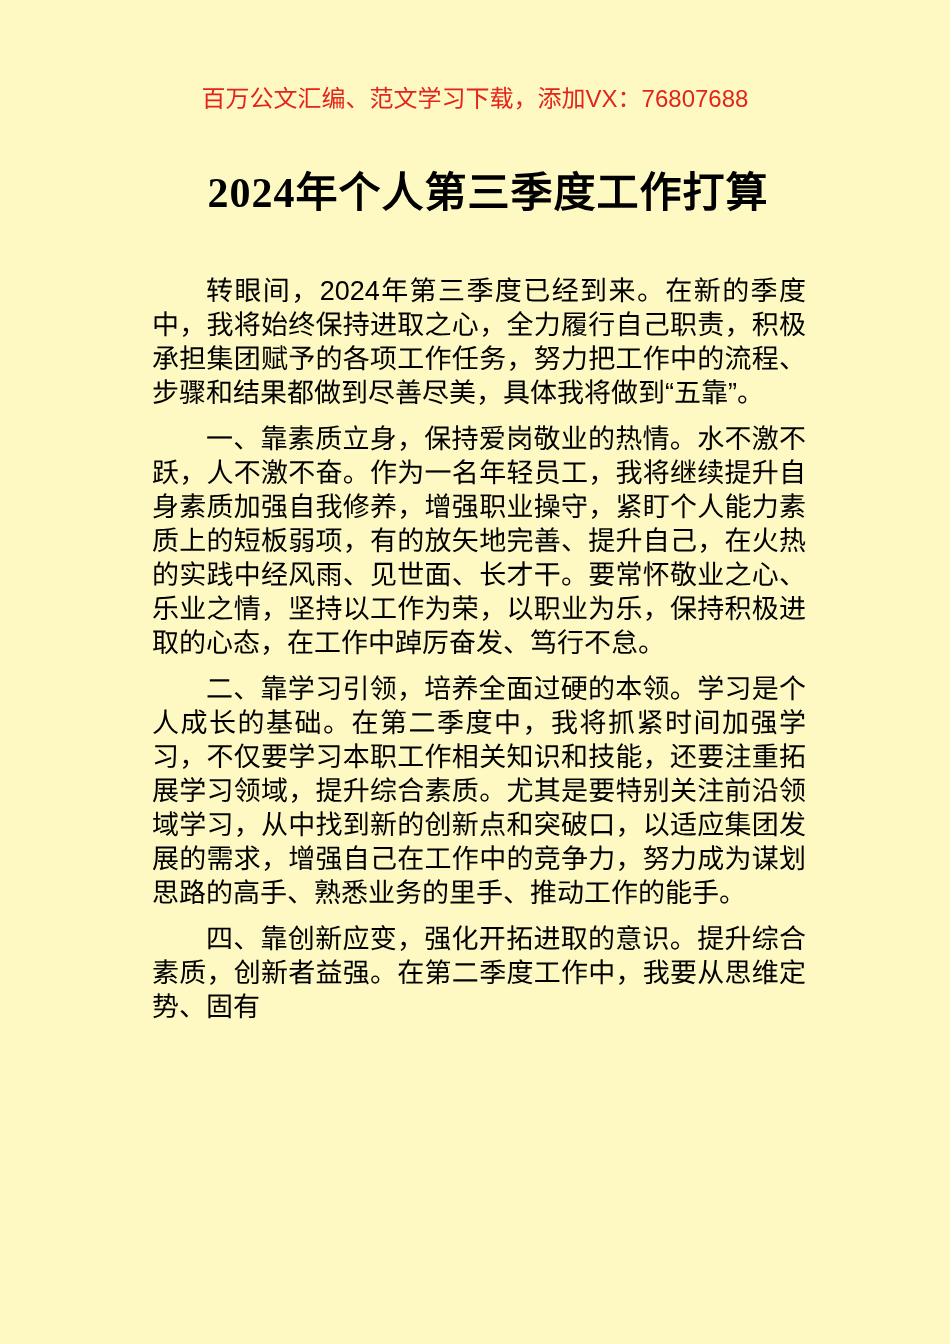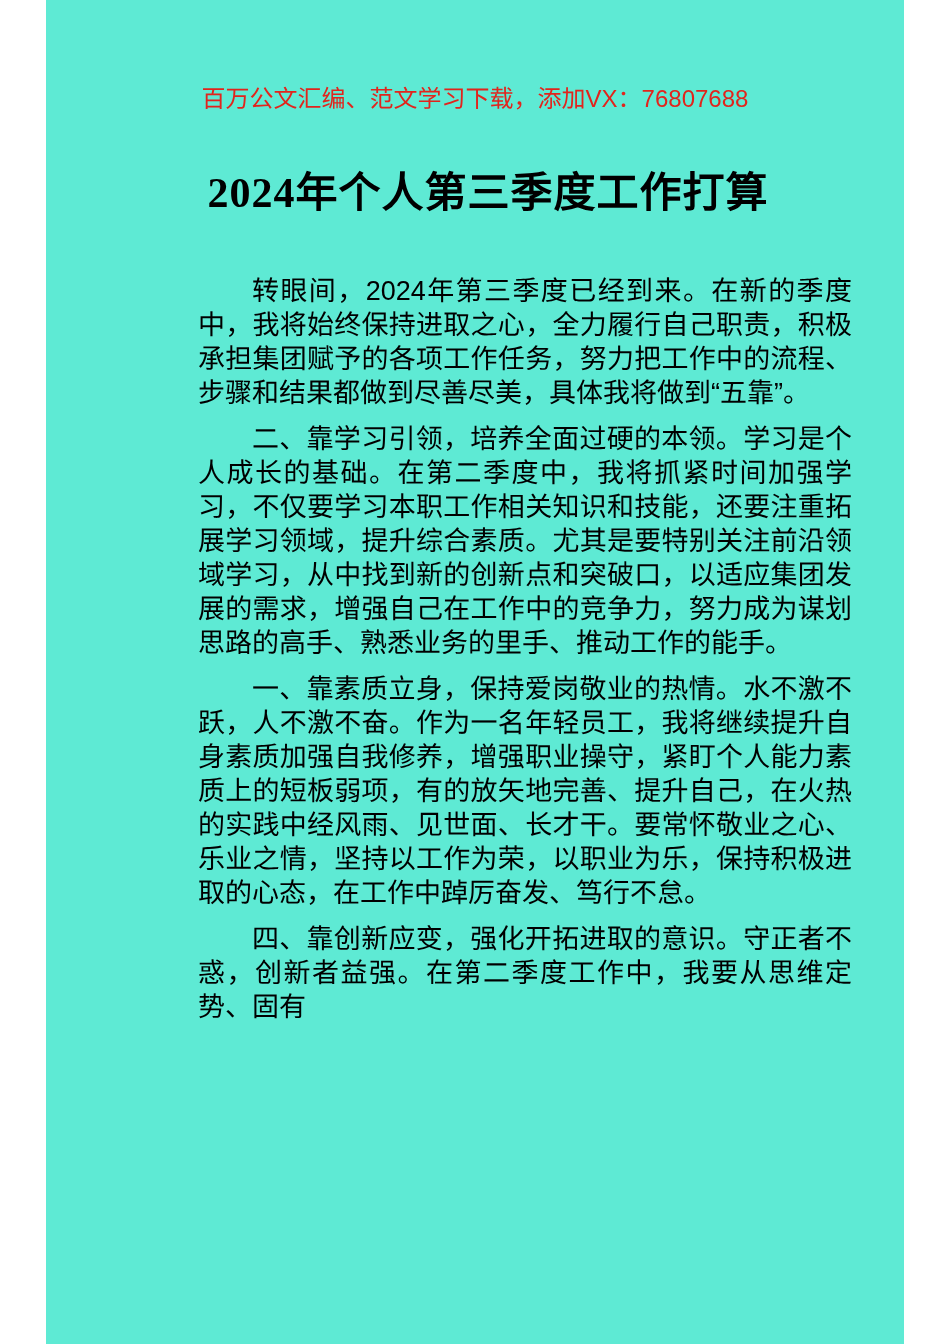--- a/index.html
+++ b/index.html
@@ -2,24 +2,24 @@
 <html lang="zh-CN"><head>
 <meta charset="utf-8">
 <style>
   html, body {
     margin: 0;
     padding: 0;
     background: #ffffff;
   }
   .page {
     position: relative;
-    width: 858px;
+    width: 950px;
     height: 1344px;
     margin: 0 auto;
-    background: #5eead4;
+    background: #fef9c3;
     overflow: hidden;
     font-family: "Liberation Sans", "DejaVu Sans", sans-serif;
     color: #000000;
   }
   .doc-header {
     padding-top: 84px;
     text-align: center;
     font-size: 24px;
     line-height: 30px;
     color: #e2241c;
@@ -55,18 +55,18 @@
 <body>
 
 <div class="page">
 
   <div class="doc-header">百万公文汇编、范文学习下载，添加VX：76807688</div>
 
   <h1 class="doc-title">2024年个人第三季度工作打算</h1>
 
   <div class="doc-body">
     <p>转眼间，2024年第三季度已经到来。在新的季度中，我将始终保持进取之心，全力履行自己职责，积极承担集团赋予的各项工作任务，努力把工作中的流程、步骤和结果都做到尽善尽美，具体我将做到“五靠”。</p>
+    <p>一、靠素质立身，保持爱岗敬业的热情。水不激不跃，人不激不奋。作为一名年轻员工，我将继续提升自身素质加强自我修养，增强职业操守，紧盯个人能力素质上的短板弱项，有的放矢地完善、提升自己，在火热的实践中经风雨、见世面、长才干。要常怀敬业之心、乐业之情，坚持以工作为荣，以职业为乐，保持积极进取的心态，在工作中踔厉奋发、笃行不怠。</p>
     <p>二、靠学习引领，培养全面过硬的本领。学习是个人成长的基础。在第二季度中，我将抓紧时间加强学习，不仅要学习本职工作相关知识和技能，还要注重拓展学习领域，提升综合素质。尤其是要特别关注前沿领域学习，从中找到新的创新点和突破口，以适应集团发展的需求，增强自己在工作中的竞争力，努力成为谋划思路的高手、熟悉业务的里手、推动工作的能手。</p>
-    <p>一、靠素质立身，保持爱岗敬业的热情。水不激不跃，人不激不奋。作为一名年轻员工，我将继续提升自身素质加强自我修养，增强职业操守，紧盯个人能力素质上的短板弱项，有的放矢地完善、提升自己，在火热的实践中经风雨、见世面、长才干。要常怀敬业之心、乐业之情，坚持以工作为荣，以职业为乐，保持积极进取的心态，在工作中踔厉奋发、笃行不怠。</p>
-    <p>四、靠创新应变，强化开拓进取的意识。守正者不惑，创新者益强。在第二季度工作中，我要从思维定势、固有</p>
+    <p>四、靠创新应变，强化开拓进取的意识。提升综合素质，创新者益强。在第二季度工作中，我要从思维定势、固有</p>
   </div>
 
 </div>
 
 </body></html>

